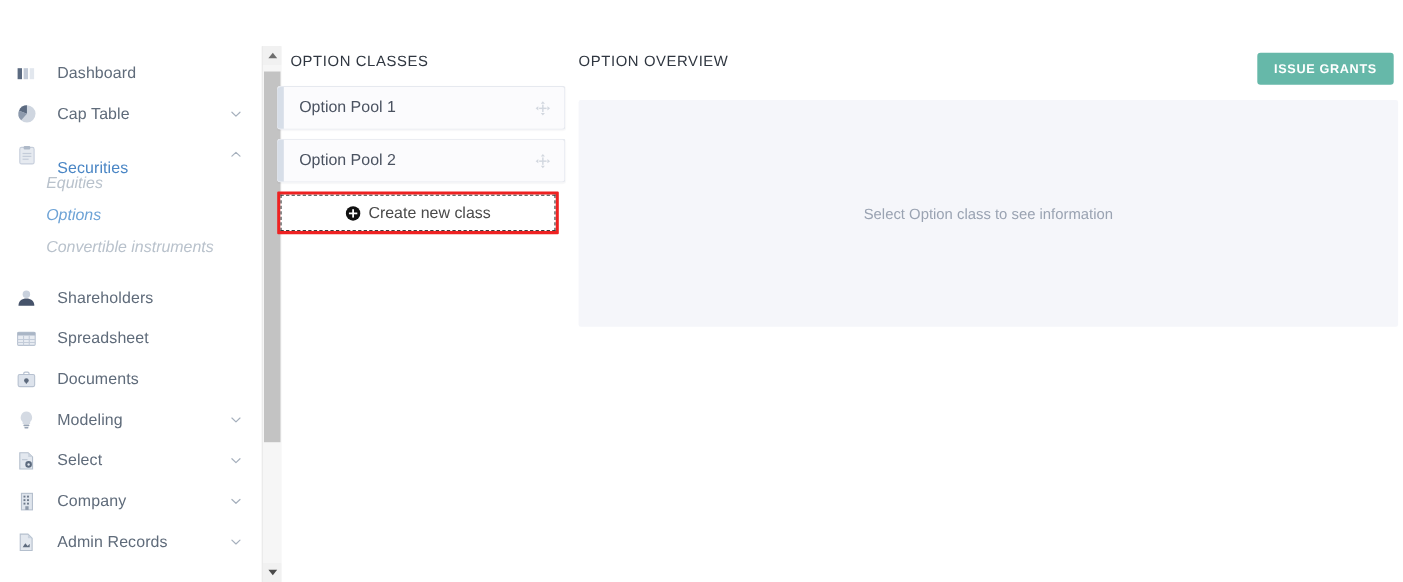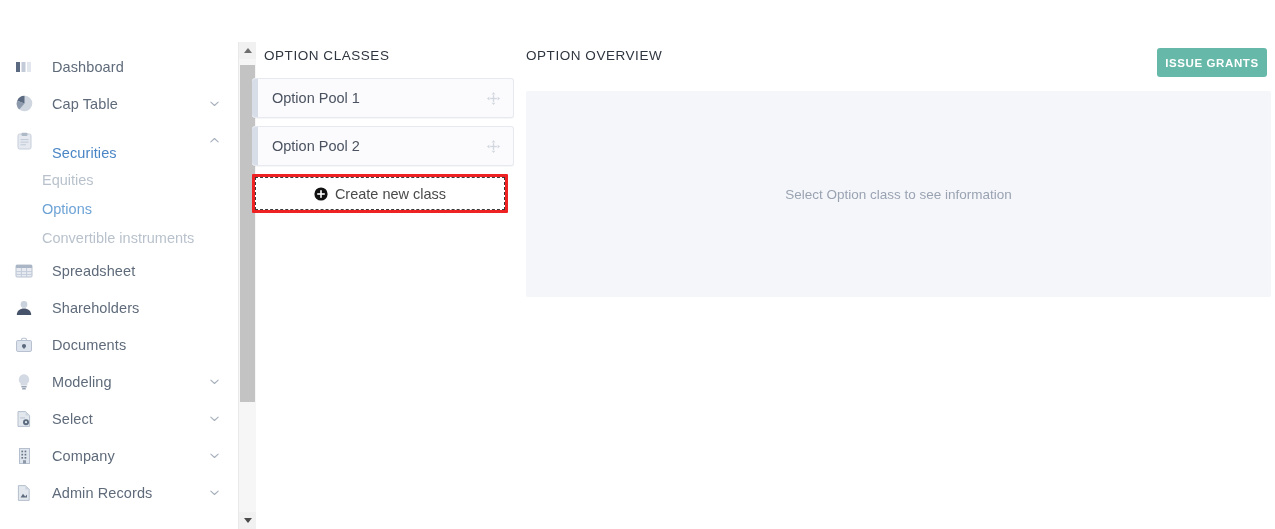--- a/index.html
+++ b/index.html
@@ -61,25 +61,26 @@
   .nav-caret {
     margin-left: auto;
     width: 12px; height: 12px;
     color: #9aa5b1;
     display: flex; align-items: center; justify-content: center;
   }
   .nav-caret svg { display:block; }
 
   .sub-item {
     display: flex;
-    align-items: flex-end;
+    align-items: flex-start;
     height: 29px;
     padding-left: 42px;
     cursor: pointer;
     user-select: none;
+    font-style: italic;
   }
   .sub-label {
     font-size: 14.5px;
     color: #b9c2cc;
     white-space: nowrap;
   }
   .sub-item.active .sub-label { color: #6ea3d6; }
 
   .nav-gap-sm { height: 6px; }
 
@@ -218,21 +219,21 @@
     right: 4px;
   }
   .overview-head {
     display: flex;
     align-items: flex-start;
     justify-content: space-between;
   }
   .issue-btn {
     position: absolute;
     right: 4px; top: 0;
-    width: 110px;
+    width: 124px;
     height: 29px;
     background: #66b8a9;
     border: none;
     border-radius: 3px;
     color: #ffffff;
     font-family: "Liberation Sans", sans-serif;
     font-size: 11.5px;
     font-weight: bold;
     letter-spacing: .6px;
     cursor: pointer;
@@ -313,37 +314,37 @@
       <span class="sub-label">Options</span>
     </div>
     <div class="sub-item">
       <span class="sub-label">Convertible instruments</span>
     </div>
 
     <div class="nav-gap-sm"></div>
 
     <div class="nav-item">
       <span class="nav-icon">
+        <svg width="18" height="18" viewBox="0 0 18 18">
+          <circle cx="9" cy="5.4" r="3.4" fill="#c9d1dd"></circle>
+          <path d="M1.8 16 C1.8 11.6 5 9.4 9 9.4 C13 9.4 16.2 11.6 16.2 16 Z" fill="#46536a"></path>
+        </svg>
+      </span>
+      <span class="nav-label">Shareholders</span>
+    </div>
+
+    <div class="nav-item">
+      <span class="nav-icon">
         <svg width="18" height="16" viewBox="0 0 18 16">
           <rect x="1" y="2" width="16" height="12" rx="1" fill="#e8ecf2" stroke="#b9c3d1" stroke-width="1"></rect>
           <rect x="1" y="2" width="16" height="3" fill="#aab6c6"></rect>
           <path d="M6.4 5 V14 M11.6 5 V14 M1 8.6 H17 M1 11.4 H17" stroke="#c3ccd9" stroke-width="1"></path>
         </svg>
       </span>
       <span class="nav-label">Spreadsheet</span>
-    </div>
-
-    <div class="nav-item">
-      <span class="nav-icon">
-        <svg width="18" height="18" viewBox="0 0 18 18">
-          <circle cx="9" cy="5.4" r="3.4" fill="#c9d1dd"></circle>
-          <path d="M1.8 16 C1.8 11.6 5 9.4 9 9.4 C13 9.4 16.2 11.6 16.2 16 Z" fill="#46536a"></path>
-        </svg>
-      </span>
-      <span class="nav-label">Shareholders</span>
     </div>
 
     <div class="nav-item">
       <span class="nav-icon">
         <svg width="18" height="16" viewBox="0 0 18 16">
           <rect x="1.5" y="3.5" width="15" height="11" rx="1.4" fill="#dde3ec" stroke="#b7c1d0" stroke-width="1"></rect>
           <path d="M6.6 3.5 V2.6 A1.3 1.3 0 0 1 7.9 1.3 H10.1 A1.3 1.3 0 0 1 11.4 2.6 V3.5" fill="none" stroke="#b7c1d0" stroke-width="1.1"></path>
           <circle cx="9" cy="9" r="2.1" fill="#5d6a7d"></circle>
           <rect x="8.45" y="9" width="1.1" height="2.8" fill="#5d6a7d"></rect>
         </svg>

